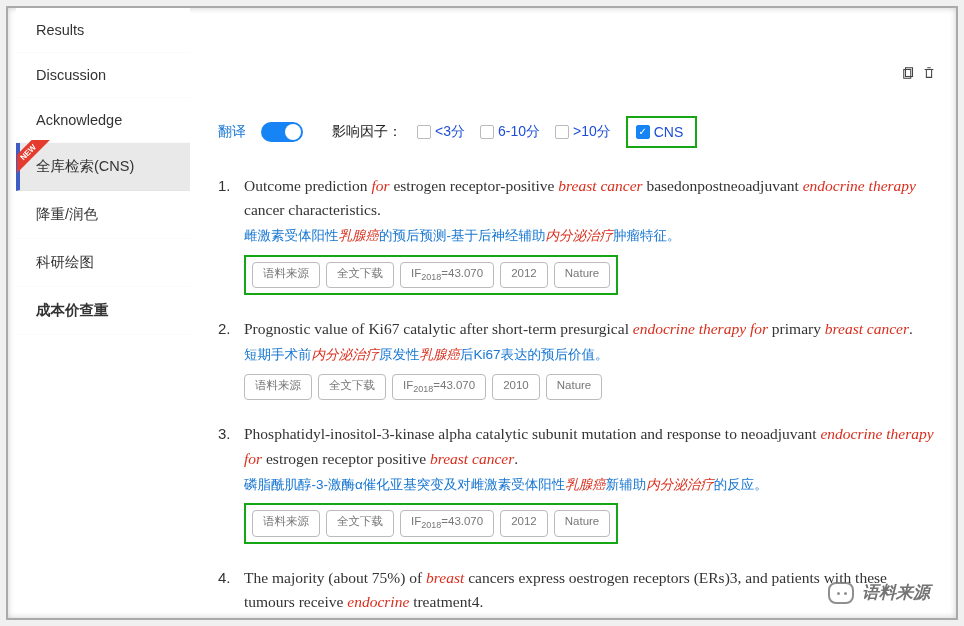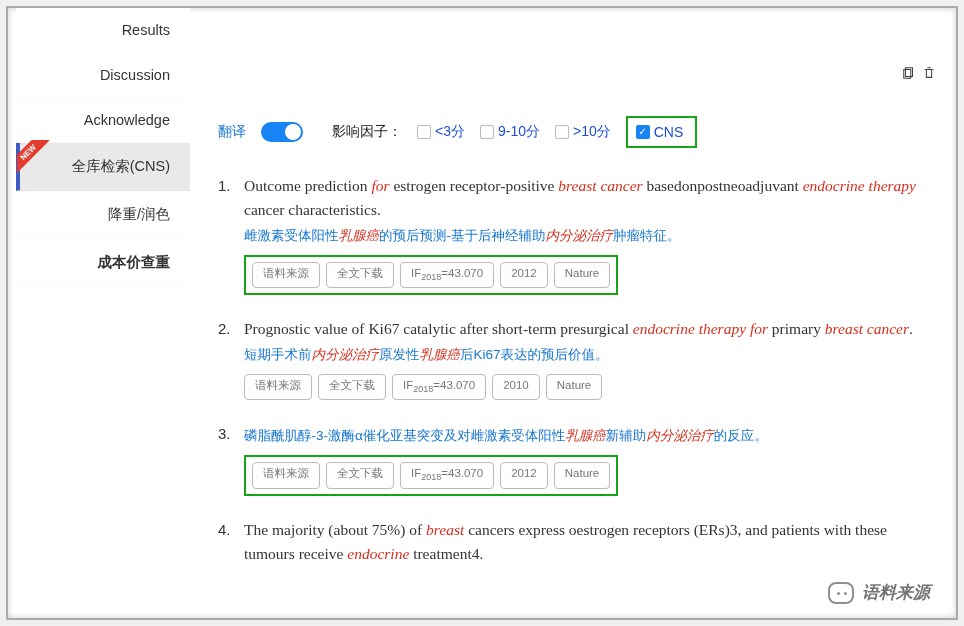--- a/index.html
+++ b/index.html
@@ -25,21 +25,20 @@
     width: 174px;
     background: #fff;
   }
   .side-item {
     padding: 14px 20px;
     font-size: 14.5px;
     color: #333;
     cursor: pointer;
     position: relative;
     border-bottom: 1px solid rgba(0,0,0,0.02);
-    text-align: right;
   }
   .side-item.active {
     background: #e9e9ea;
     border-left: 4px solid #3d5dc4;
     padding-left: 16px;
   }
   .side-item.bold { font-weight: 700; }
   .new-ribbon {
     position: absolute;
     left: -3px; top: -3px;
@@ -176,20 +175,21 @@
 
   <div class="sidebar">
     <div class="side-item"><span>Results</span></div>
     <div class="side-item"><span>Discussion</span></div>
     <div class="side-item"><span>Acknowledge</span></div>
     <div class="side-item active">
       <span class="new-ribbon"></span>
       <span>全库检索(CNS)</span>
     </div>
     <div class="side-item"><span>降重/润色</span></div>
+    <div class="side-item"><span>科研绘图</span></div>
     <div class="side-item bold"><span>成本价查重</span></div>
   </div>
 
   <div class="main">
     <div class="top-actions">
       <span class="icon-btn"><svg viewBox="0 0 16 16">
             <rect x="4" y="2" width="8" height="10"></rect>
             <rect x="2" y="4" width="8" height="10"></rect>
           </svg></span>
       <span class="icon-btn"><svg viewBox="0 0 16 16">
@@ -200,21 +200,21 @@
     <div class="filterbar">
       <span class="translate-label">翻译</span>
       <span class="toggle"></span>
       <span class="if-label">影响因子：</span>
       <span class="chkwrap">
           <span class="chk"></span>
           <span>&lt;3分</span>
         </span>
       <span class="chkwrap">
           <span class="chk"></span>
-          <span>9-10分</span>
+          <span>6-10分</span>
         </span>
       <span class="chkwrap">
           <span class="chk"></span>
           <span>&gt;10分</span>
         </span>
       <span class="cns-highlight">
         <span class="chkwrap">
           <span class="chk checked"></span>
           <span>CNS</span>
         </span>
@@ -246,20 +246,21 @@
               <span class="pill">全文下载</span>
               <span class="pill">IF<sub>2018</sub>=43.070</span>
               <span class="pill">2010</span>
               <span class="pill">Nature</span>
             </div>
           </div>
         </div>
         <div class="entry">
           <div class="num">3.</div>
           <div class="content">
+            <div class="title-en"><span>Phosphatidyl-inositol-3-kinase alpha catalytic subunit mutation and response to neoadjuvant </span><span class="hl">endocrine therapy for</span><span> estrogen receptor positive </span><span class="hl">breast cancer</span><span>.</span></div>
             <div class="title-zh"><span>磷脂酰肌醇-3-激酶α催化亚基突变及对雌激素受体阳性</span><span class="zh-em">乳腺癌</span><span>新辅助</span><span class="zh-em">内分泌治疗</span><span>的反应。</span></div>
             <div class="pills boxed">
               <span class="pill">语料来源</span>
               <span class="pill">全文下载</span>
               <span class="pill">IF<sub>2018</sub>=43.070</span>
               <span class="pill">2012</span>
               <span class="pill">Nature</span>
             </div>
           </div>
         </div>

